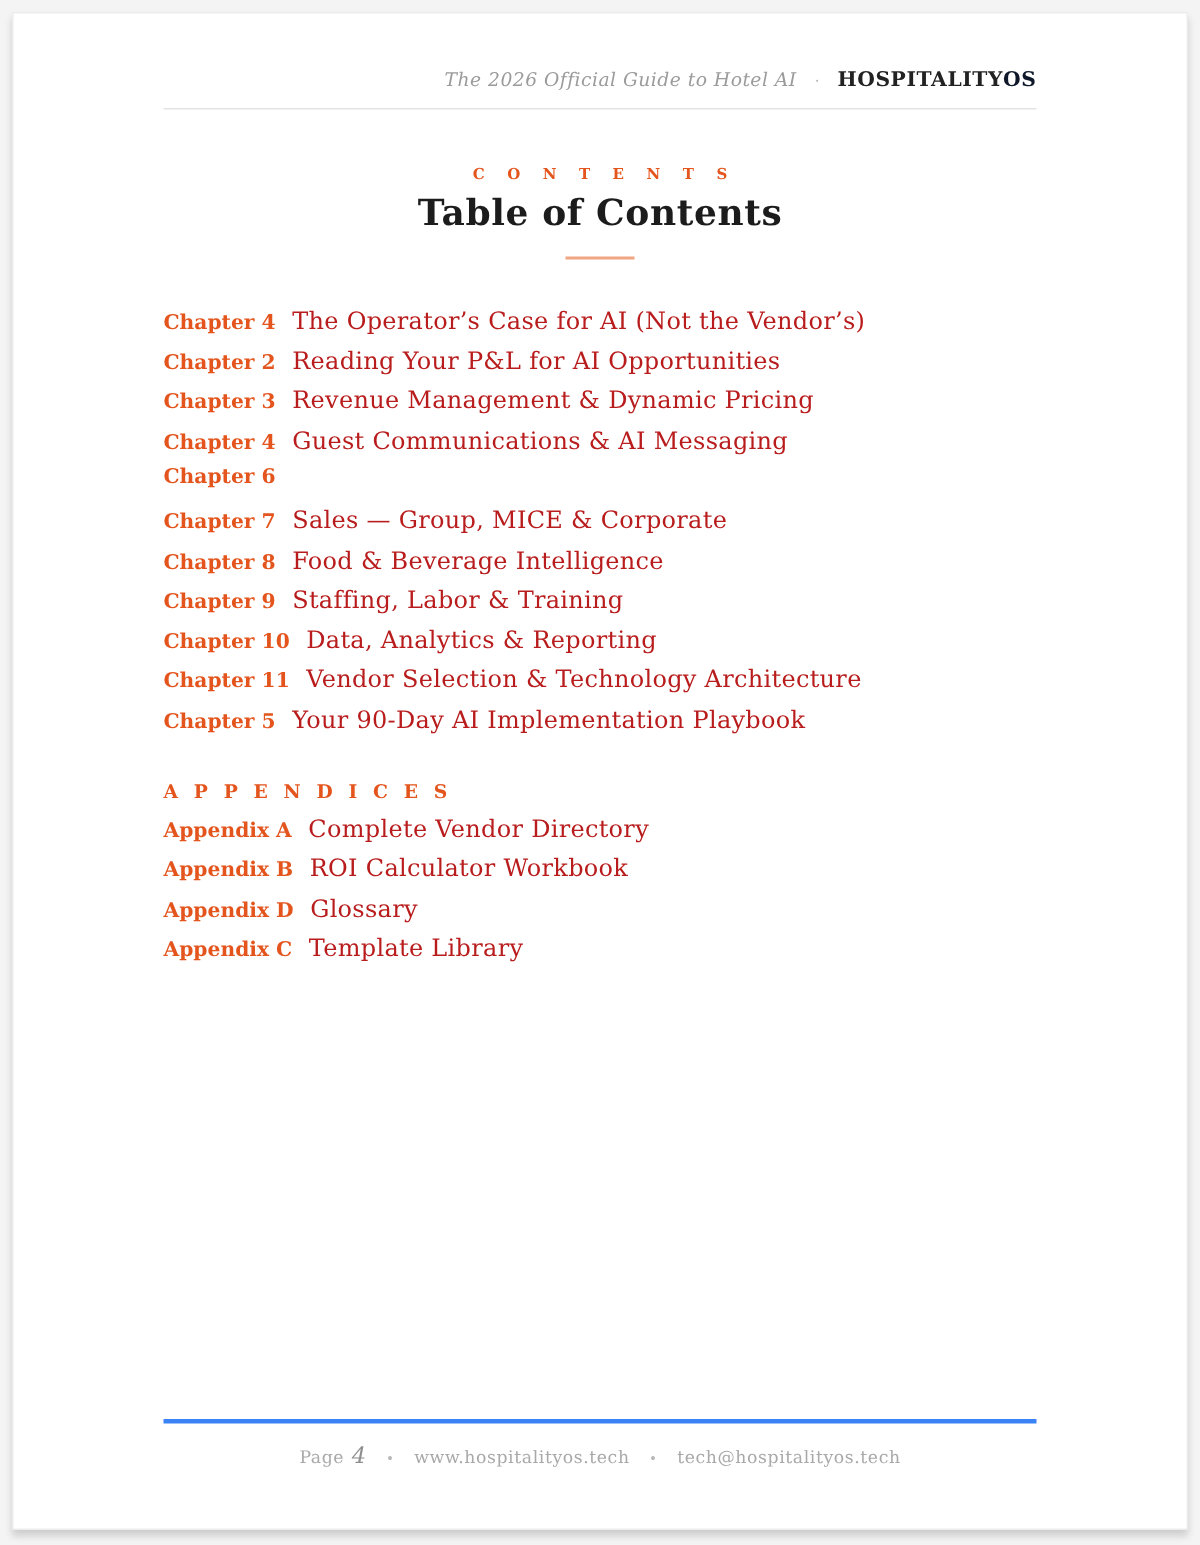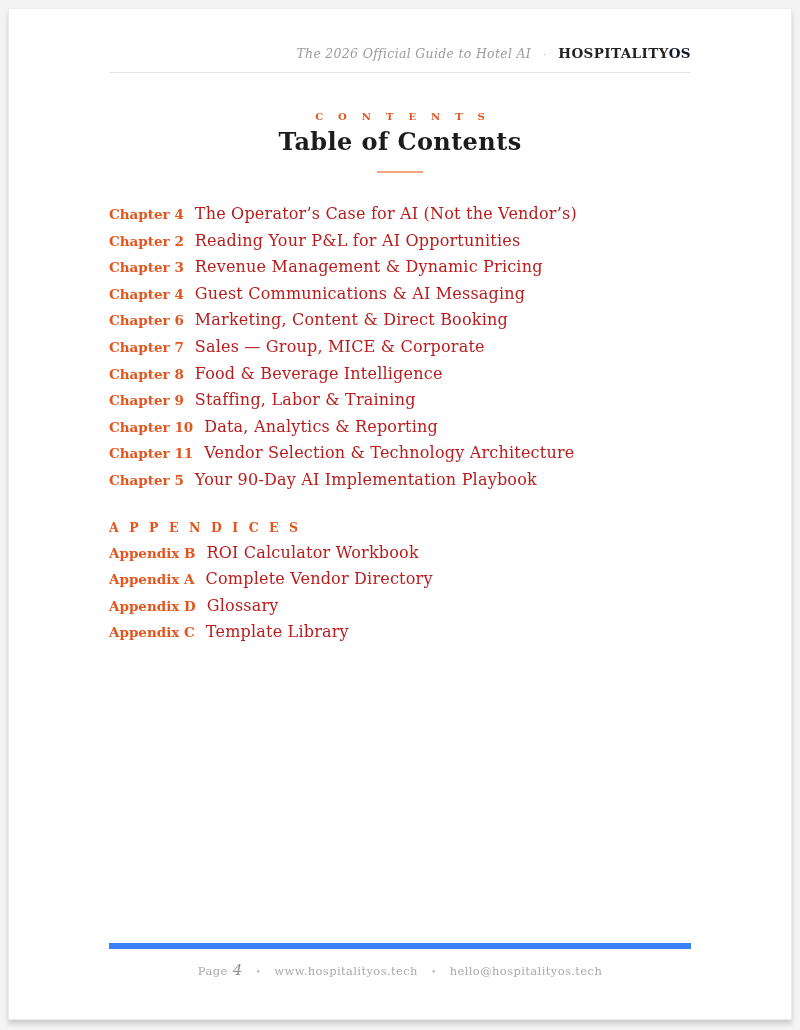--- a/index.html
+++ b/index.html
@@ -95,21 +95,21 @@
     letter-spacing: 10.5px;
   }
   .appendix-list { margin-top: 8px; }
 
   
   .page-footer {
     position: absolute;
     left: 100px;
     right: 100px;
     bottom: 40px;
-    border-top: 6px solid #3b82f6;
+    border-top: 3px solid #3b82f6;
     padding-top: 12px;
     display: flex;
     justify-content: center;
     align-items: baseline;
     gap: 13px;
     color: #a9a9a9;
     font-size: 11.5px;
     letter-spacing: 0.4px;
   }
   .page-footer .dot { font-size: 9px; color: #b8b8b8; }
@@ -152,21 +152,20 @@
       <div class="toc-row">
         <span class="lbl">Chapter 3</span>
         <span class="ttl">Revenue Management &amp; Dynamic Pricing</span>
       </div>
       <div class="toc-row">
         <span class="lbl">Chapter 4</span>
         <span class="ttl">Guest Communications &amp; AI Messaging</span>
       </div>
       <div class="toc-row">
         <span class="lbl">Chapter 6</span>
-        <span class="ttl">Marketing, Content &amp; Direct Booking</span>
       </div>
       <div class="toc-row">
         <span class="lbl">Chapter 7</span>
         <span class="ttl">Sales — Group, MICE &amp; Corporate</span>
       </div>
       <div class="toc-row">
         <span class="lbl">Chapter 8</span>
         <span class="ttl">Food &amp; Beverage Intelligence</span>
       </div>
       <div class="toc-row">
@@ -184,26 +183,26 @@
       <div class="toc-row">
         <span class="lbl">Chapter 5</span>
         <span class="ttl">Your 90-Day AI Implementation Playbook</span>
       </div>
     </nav>
 
     <div class="appendix-heading">APPENDICES</div>
 
     <nav class="appendix-list">
       <div class="toc-row">
+        <span class="lbl">Appendix A</span>
+        <span class="ttl">Complete Vendor Directory</span>
+      </div>
+      <div class="toc-row">
         <span class="lbl">Appendix B</span>
         <span class="ttl">ROI Calculator Workbook</span>
-      </div>
-      <div class="toc-row">
-        <span class="lbl">Appendix A</span>
-        <span class="ttl">Complete Vendor Directory</span>
       </div>
       <div class="toc-row">
         <span class="lbl">Appendix D</span>
         <span class="ttl">Glossary</span>
       </div>
       <div class="toc-row">
         <span class="lbl">Appendix C</span>
         <span class="ttl">Template Library</span>
       </div>
     </nav>
@@ -211,15 +210,15 @@
   </div>
 
   <footer class="page-footer">
     <span class="pg">
         <span>Page</span>
         <span class="pgnum">4</span>
       </span>
     <span class="dot">•</span>
     <span class="site">www.hospitalityos.tech</span>
     <span class="dot">•</span>
-    <span class="email">hello@hospitalityos.tech</span>
+    <span class="email">tech@hospitalityos.tech</span>
   </footer>
 </div>
 
 </body></html>

